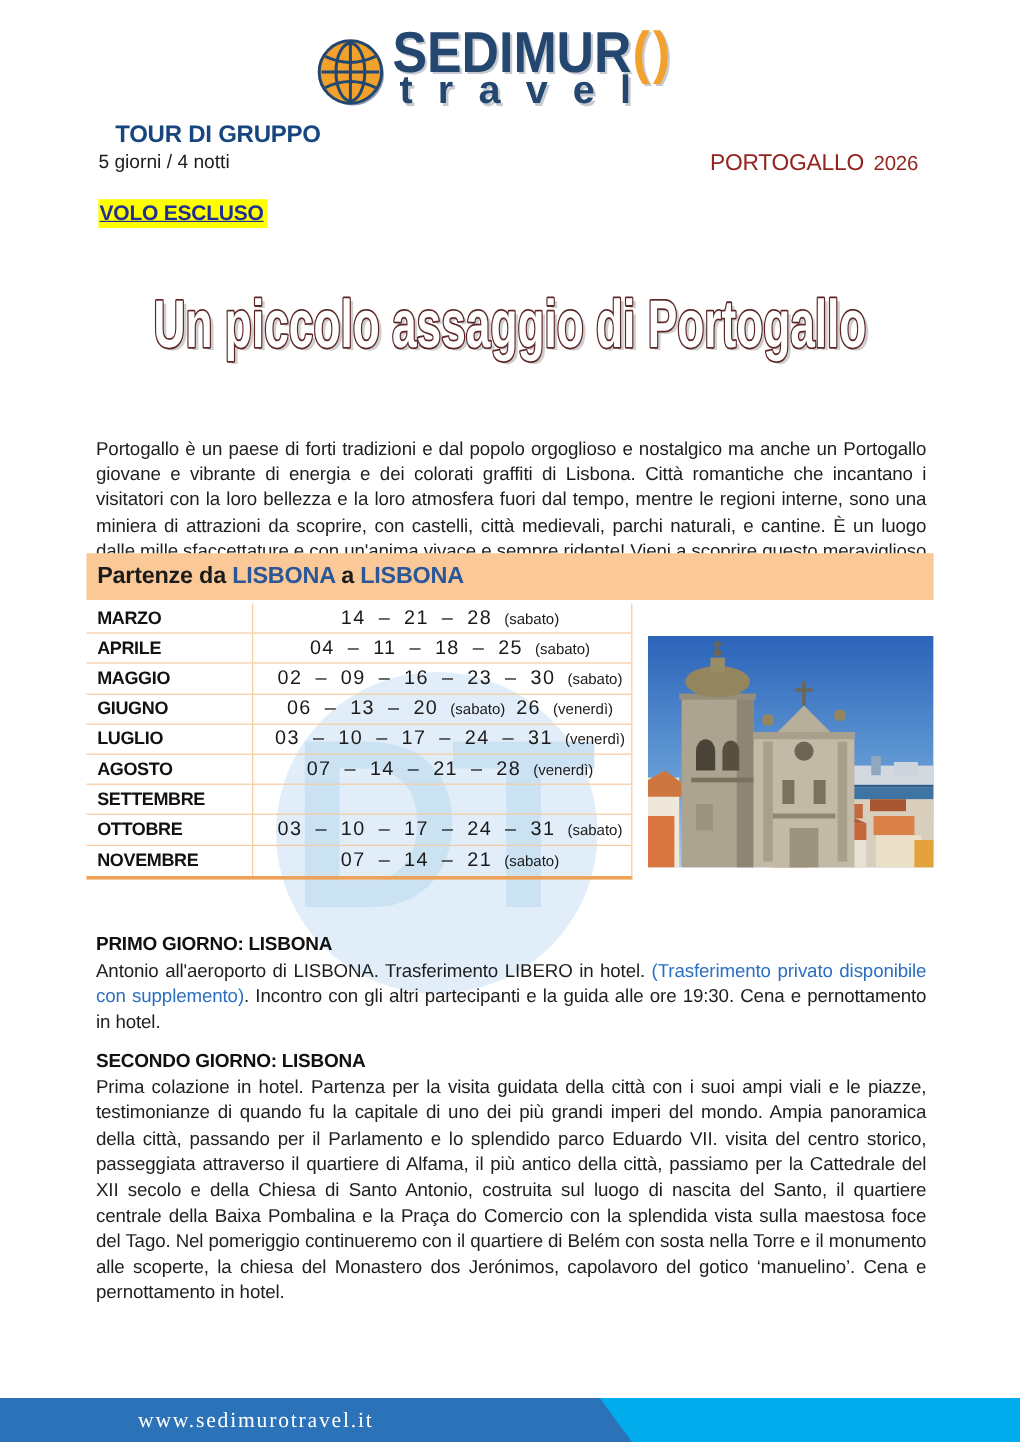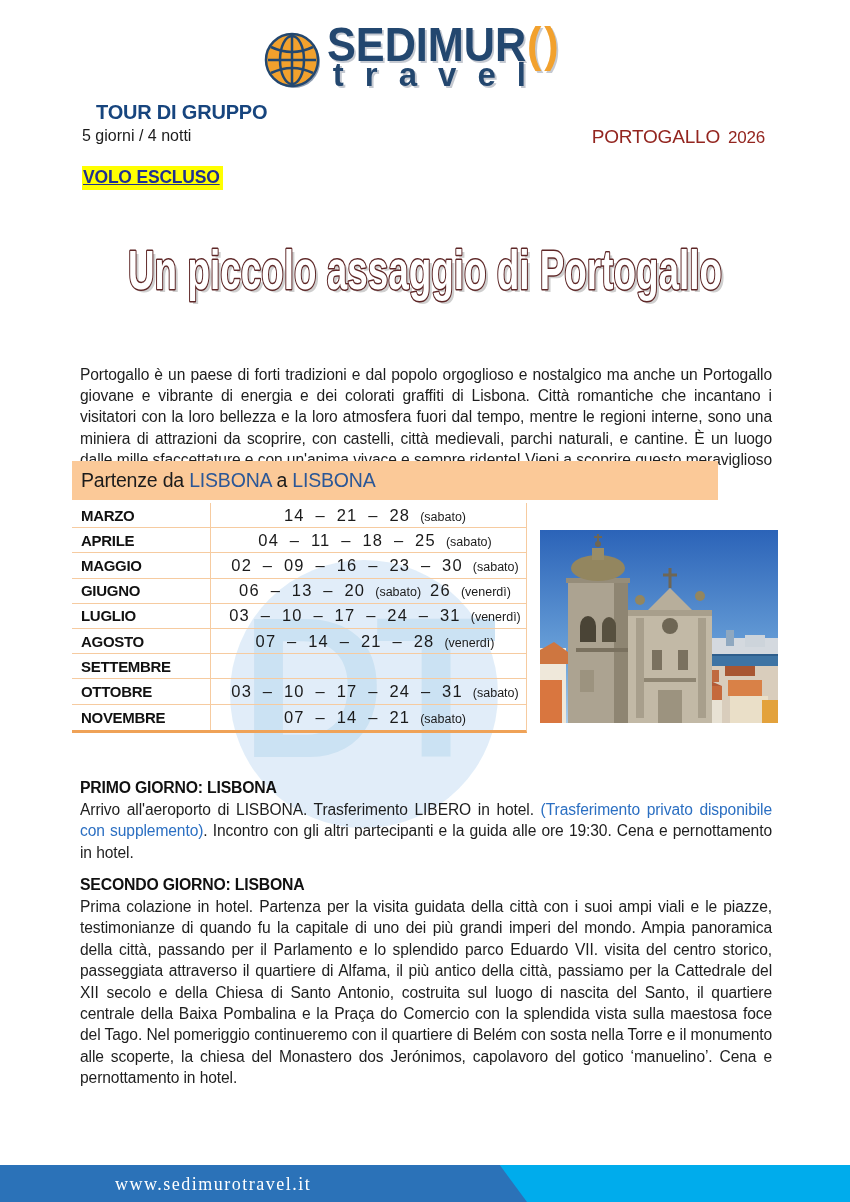--- a/index.html
+++ b/index.html
@@ -59,23 +59,23 @@
   .title-wrap{position:absolute; left:72px; top:230px; width:706px; height:84px;}
   
   .intro{
     position:absolute; left:80px; top:320px; width:692px;
     font-size:15.6px; line-height:21.2px; text-align:justify; color:#1e1e1e;
     letter-spacing:-0.1px;
     margin-top:44px;
   }
   
   .banner{
-    position:absolute; left:72px; top:461px; width:646px; height:39px;
+    position:absolute; left:72px; top:461px; width:706px; height:39px;
     background:var(--banner_bg); display:flex; align-items:center; padding-left:9px;
-    font-weight:normal; font-size:19.5px; letter-spacing:-0.2px;
+    font-weight:bold; font-size:19.5px; letter-spacing:-0.2px;
   }
   .banner .p-dark{color:#1b1b1b;}
   .banner .p-blue{color:var(--lisbona_blue);}
   
   .dep-table{
     position:absolute; left:72px; top:503px; width:455px;
     border-right:1px solid var(--table_line);
     border-bottom:3px solid var(--table_bottom);
   }
   .t-row{display:flex; height:25.2px; border-bottom:1px solid var(--table_line); align-items:center;}
@@ -258,21 +258,21 @@
       <rect x="112" y="120" width="10" height="20" fill="#7A715F"></rect>
       <rect x="138" y="120" width="10" height="20" fill="#7A715F"></rect>
       <rect x="104" y="148" width="52" height="4" fill="#8E8572"></rect>
       <rect x="118" y="160" width="24" height="33" fill="#9C937F"></rect>
       <circle cx="160" cy="66" r="5" fill="#93865F"></circle>
       <circle cx="100" cy="70" r="5" fill="#93865F"></circle>
     </svg>
 
     <div class="day day-1">
       <h3>PRIMO GIORNO:  LISBONA</h3>
-      <p><span>Arrivo all'aeroporto di </span><span class="b">LISBONA.</span><span> Trasferimento LIBERO in hotel. </span><span class="blue">(Trasferimento privato disponibile con supplemento)</span><span>. Incontro con gli altri partecipanti e la guida alle ore 19:30. </span><span class="b">Cena e pernottamento in hotel.</span></p>
+      <p><span>Antonio all'aeroporto di </span><span class="b">LISBONA.</span><span> Trasferimento LIBERO in hotel. </span><span class="blue">(Trasferimento privato disponibile con supplemento)</span><span>. Incontro con gli altri partecipanti e la guida alle ore 19:30. </span><span class="b">Cena e pernottamento in hotel.</span></p>
     </div>
 
     <div class="day day-2">
       <h3>SECONDO GIORNO: LISBONA</h3>
       <p><span>Prima colazione in hotel. Partenza per la </span><span class="b">visita guidata</span><span> della città con i suoi ampi viali e le piazze, testimonianze di quando fu la capitale di uno dei più grandi imperi del mondo. Ampia panoramica della città, passando per il Parlamento e lo splendido parco Eduardo VII. visita del centro storico, passeggiata attraverso il quartiere di Alfama, il più antico della città, passiamo per la Cattedrale del XII secolo e della Chiesa di Santo Antonio, costruita sul luogo di nascita del Santo, il quartiere centrale della Baixa Pombalina e la Praça do Comercio con la splendida vista sulla maestosa foce del Tago. Nel pomeriggio continueremo con il </span><span class="b">quartiere di Belém</span><span> con sosta nella Torre e il monumento alle scoperte, la chiesa del Monastero dos Jerónimos, capolavoro del gotico ‘manuelino’. </span><span class="b">Cena e pernottamento in hotel.</span></p>
     </div>
 
     <div class="footer">
       <div class="footer-dark"></div>
       <a class="footer-url" href="#">www.sedimurotravel.it</a>

